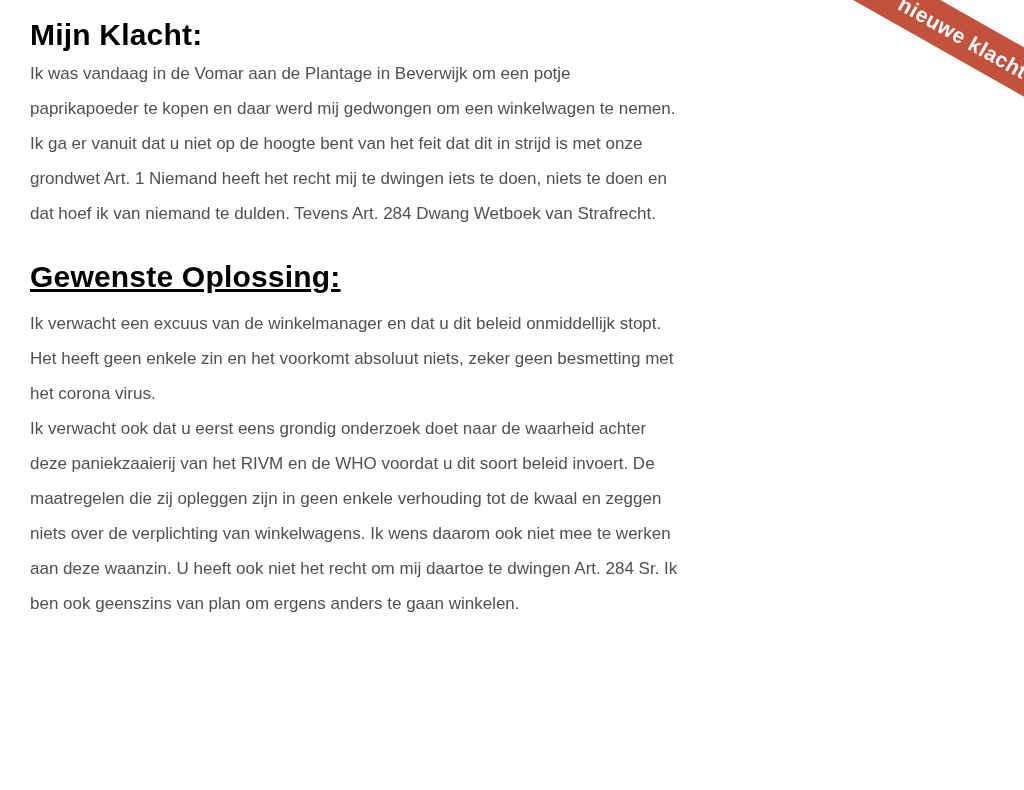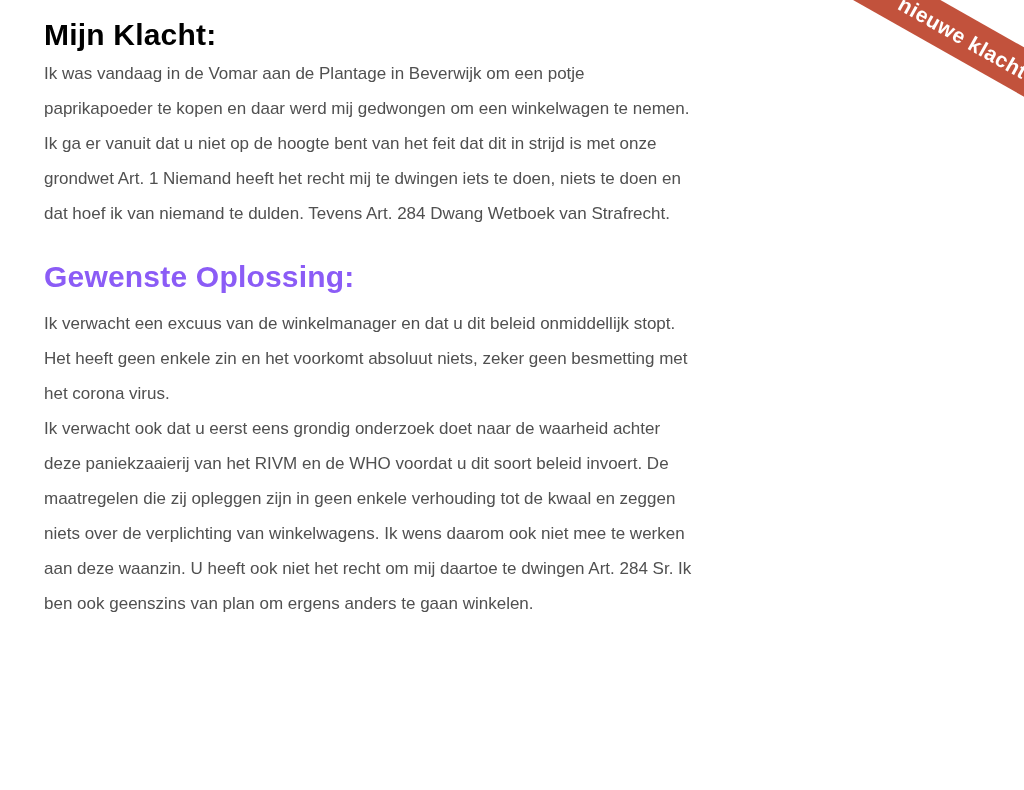--- a/index.html
+++ b/index.html
@@ -6,21 +6,21 @@
   body {
     width: 1024px;
     height: 790px;
     position: relative;
     overflow: hidden;
     background: #ffffff;
     font-family: "Liberation Sans", sans-serif;
   }
   .content {
     position: absolute;
-    left: 44px;
+    left: 30px;
     top: 17px;
     width: 965px;
   }
   .heading {
     margin: 0;
     font-size: 30px;
     font-weight: bold;
     line-height: 35px;
     color: #000000;
     letter-spacing: 0.2px;
@@ -60,21 +60,21 @@
 <body style="background: rgb(255, 255, 255);">
 
 <div class="content">
   <h2 class="heading" style="color: rgb(0, 0, 0);">Mijn Klacht:</h2>
   <p class="para para-first" style="color: rgb(80, 80, 80);">Ik was vandaag in de Vomar aan de Plantage in Beverwijk om een potje
 paprikapoeder te kopen en daar werd mij gedwongen om een winkelwagen te nemen.
 Ik ga er vanuit dat u niet op de hoogte bent van het feit dat dit in strijd is met onze
 grondwet Art. 1 Niemand heeft het recht mij te dwingen iets te doen, niets te doen en
 dat hoef ik van niemand te dulden. Tevens Art. 284 Dwang Wetboek van Strafrecht.</p>
 
-  <h2 class="heading heading-solution" style="color: #8b5cf6;">Gewenste Oplossing:</h2>
+  <h2 class="heading heading-solution" style="color: #000000; text-decoration: underline;">Gewenste Oplossing:</h2>
   <p class="para para-gap-a" style="color: rgb(80, 80, 80); margin-top: 12px;">Ik verwacht een excuus van de winkelmanager en dat u dit beleid onmiddellijk stopt.
 Het heeft geen enkele zin en het voorkomt absoluut niets, zeker geen besmetting met
 het corona virus.</p>
   <p class="para para-gap-b" style="color: rgb(80, 80, 80);">Ik verwacht ook dat u eerst eens grondig onderzoek doet naar de waarheid achter
 deze paniekzaaierij van het RIVM en de WHO voordat u dit soort beleid invoert. De
 maatregelen die zij opleggen zijn in geen enkele verhouding tot de kwaal en zeggen
 niets over de verplichting van winkelwagens. Ik wens daarom ook niet mee te werken
 aan deze waanzin. U heeft ook niet het recht om mij daartoe te dwingen Art. 284 Sr. Ik
 ben ook geenszins van plan om ergens anders te gaan winkelen.</p>
 </div>

